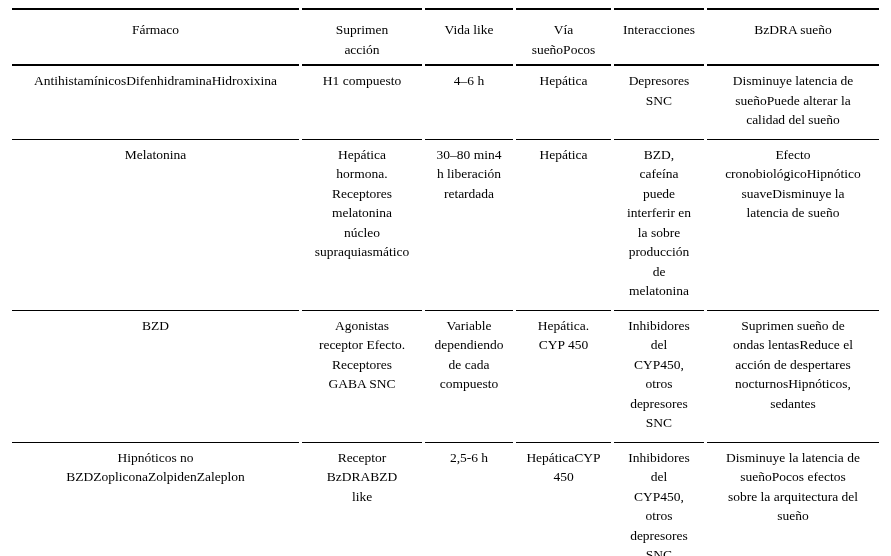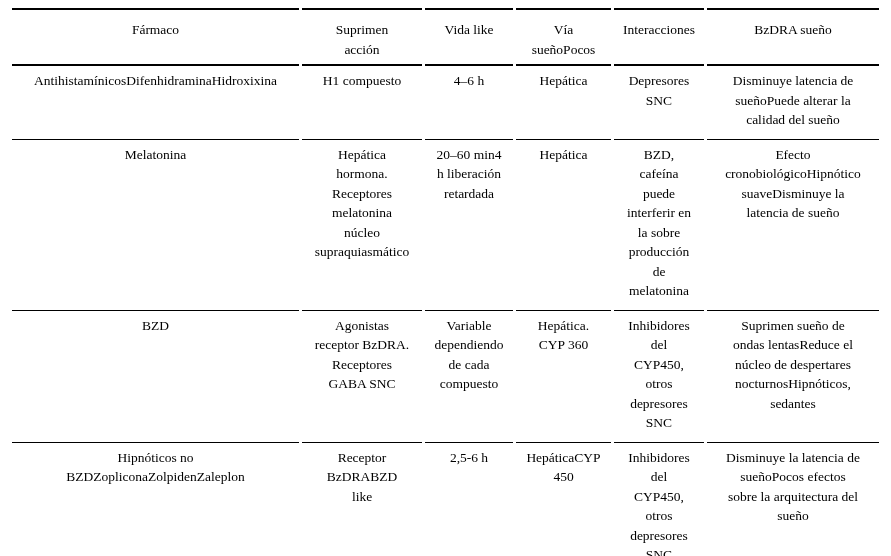--- a/index.html
+++ b/index.html
@@ -78,58 +78,58 @@
 calidad del sueño</td>
       </tr>
       <tr>
         <td>Melatonina</td>
         <td>Hepática
 hormona.
 Receptores
 melatonina
 núcleo
 supraquiasmático</td>
-        <td>20–60 min4
+        <td>30–80 min4
 h liberación
 retardada</td>
         <td>Hepática</td>
         <td>BZD,
 cafeína
 puede
 interferir en
 la sobre
 producción
 de
 melatonina</td>
         <td>Efecto
 cronobiológicoHipnótico
 suaveDisminuye la
 latencia de sueño</td>
       </tr>
       <tr>
         <td>BZD</td>
         <td>Agonistas
-receptor BzDRA.
+receptor Efecto.
 Receptores
 GABA SNC</td>
         <td>Variable
 dependiendo
 de cada
 compuesto</td>
         <td>Hepática.
-CYP 360</td>
+CYP 450</td>
         <td>Inhibidores
 del
 CYP450,
 otros
 depresores
 SNC</td>
         <td>Suprimen sueño de
 ondas lentasReduce el
-núcleo de despertares
+acción de despertares
 nocturnosHipnóticos,
 sedantes</td>
       </tr>
       <tr>
         <td>Hipnóticos no
 BZDZopliconaZolpidenZaleplon</td>
         <td>Receptor
 BzDRABZD
 like</td>
         <td>2,5-6 h</td>

